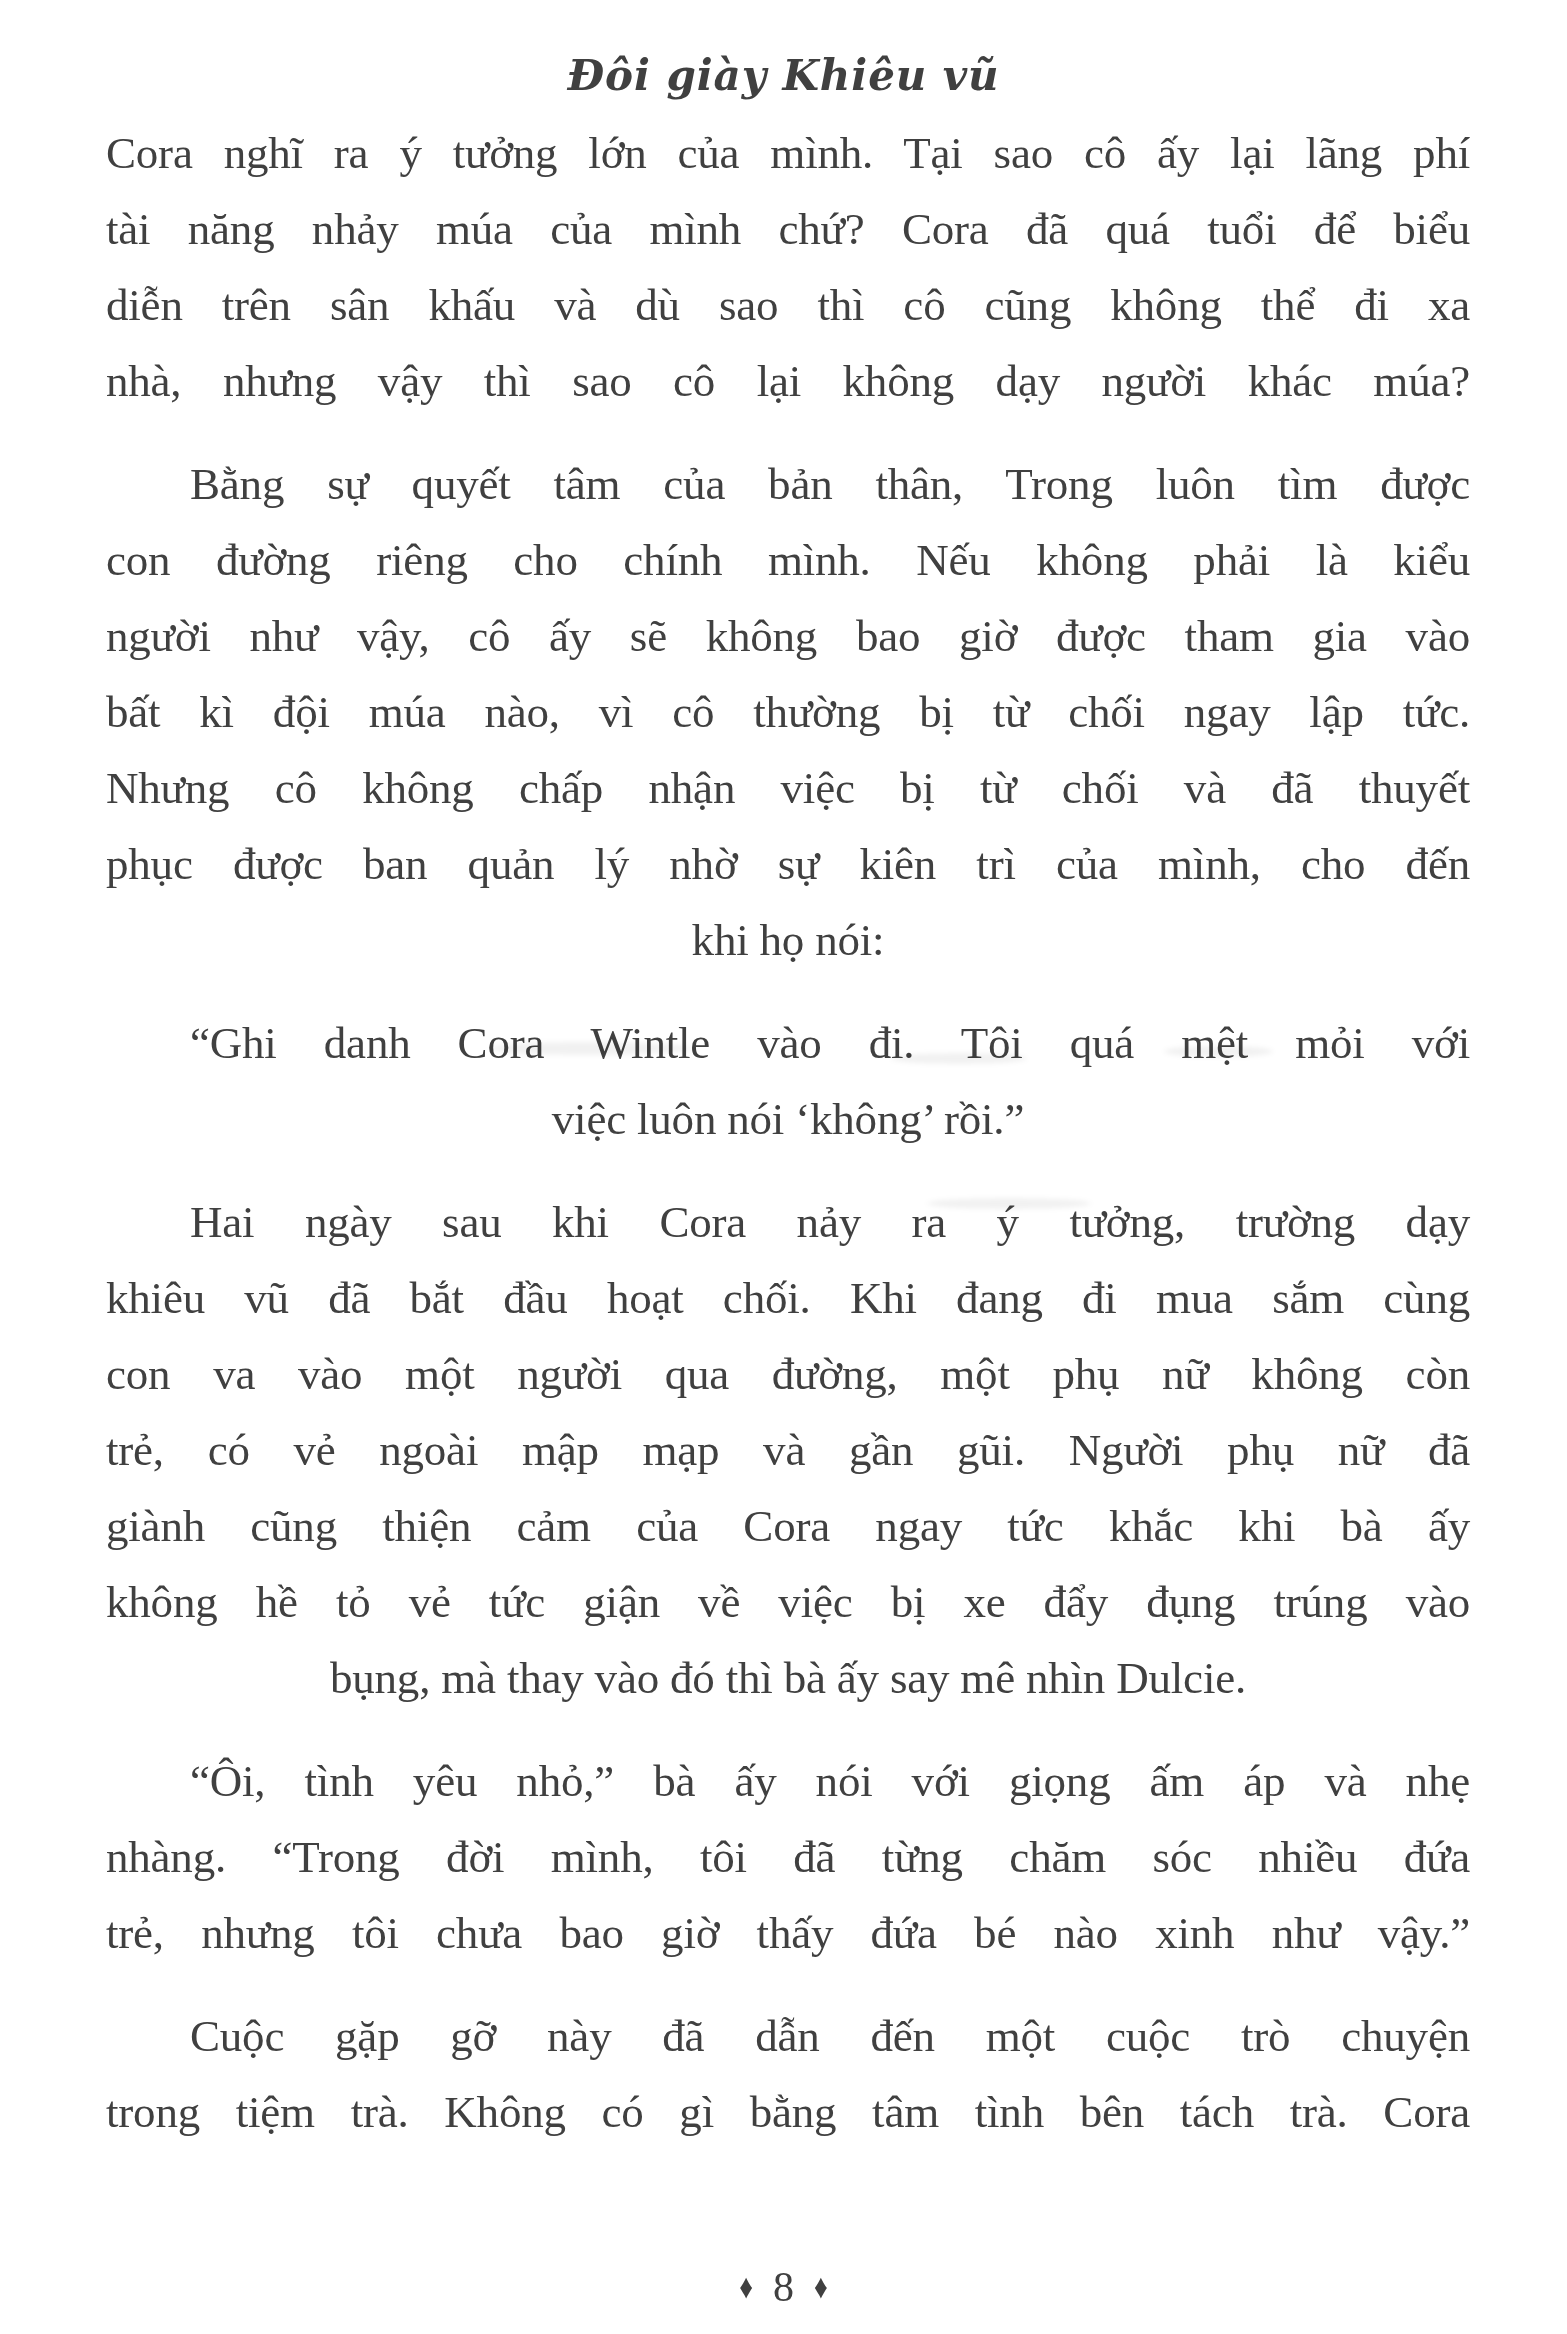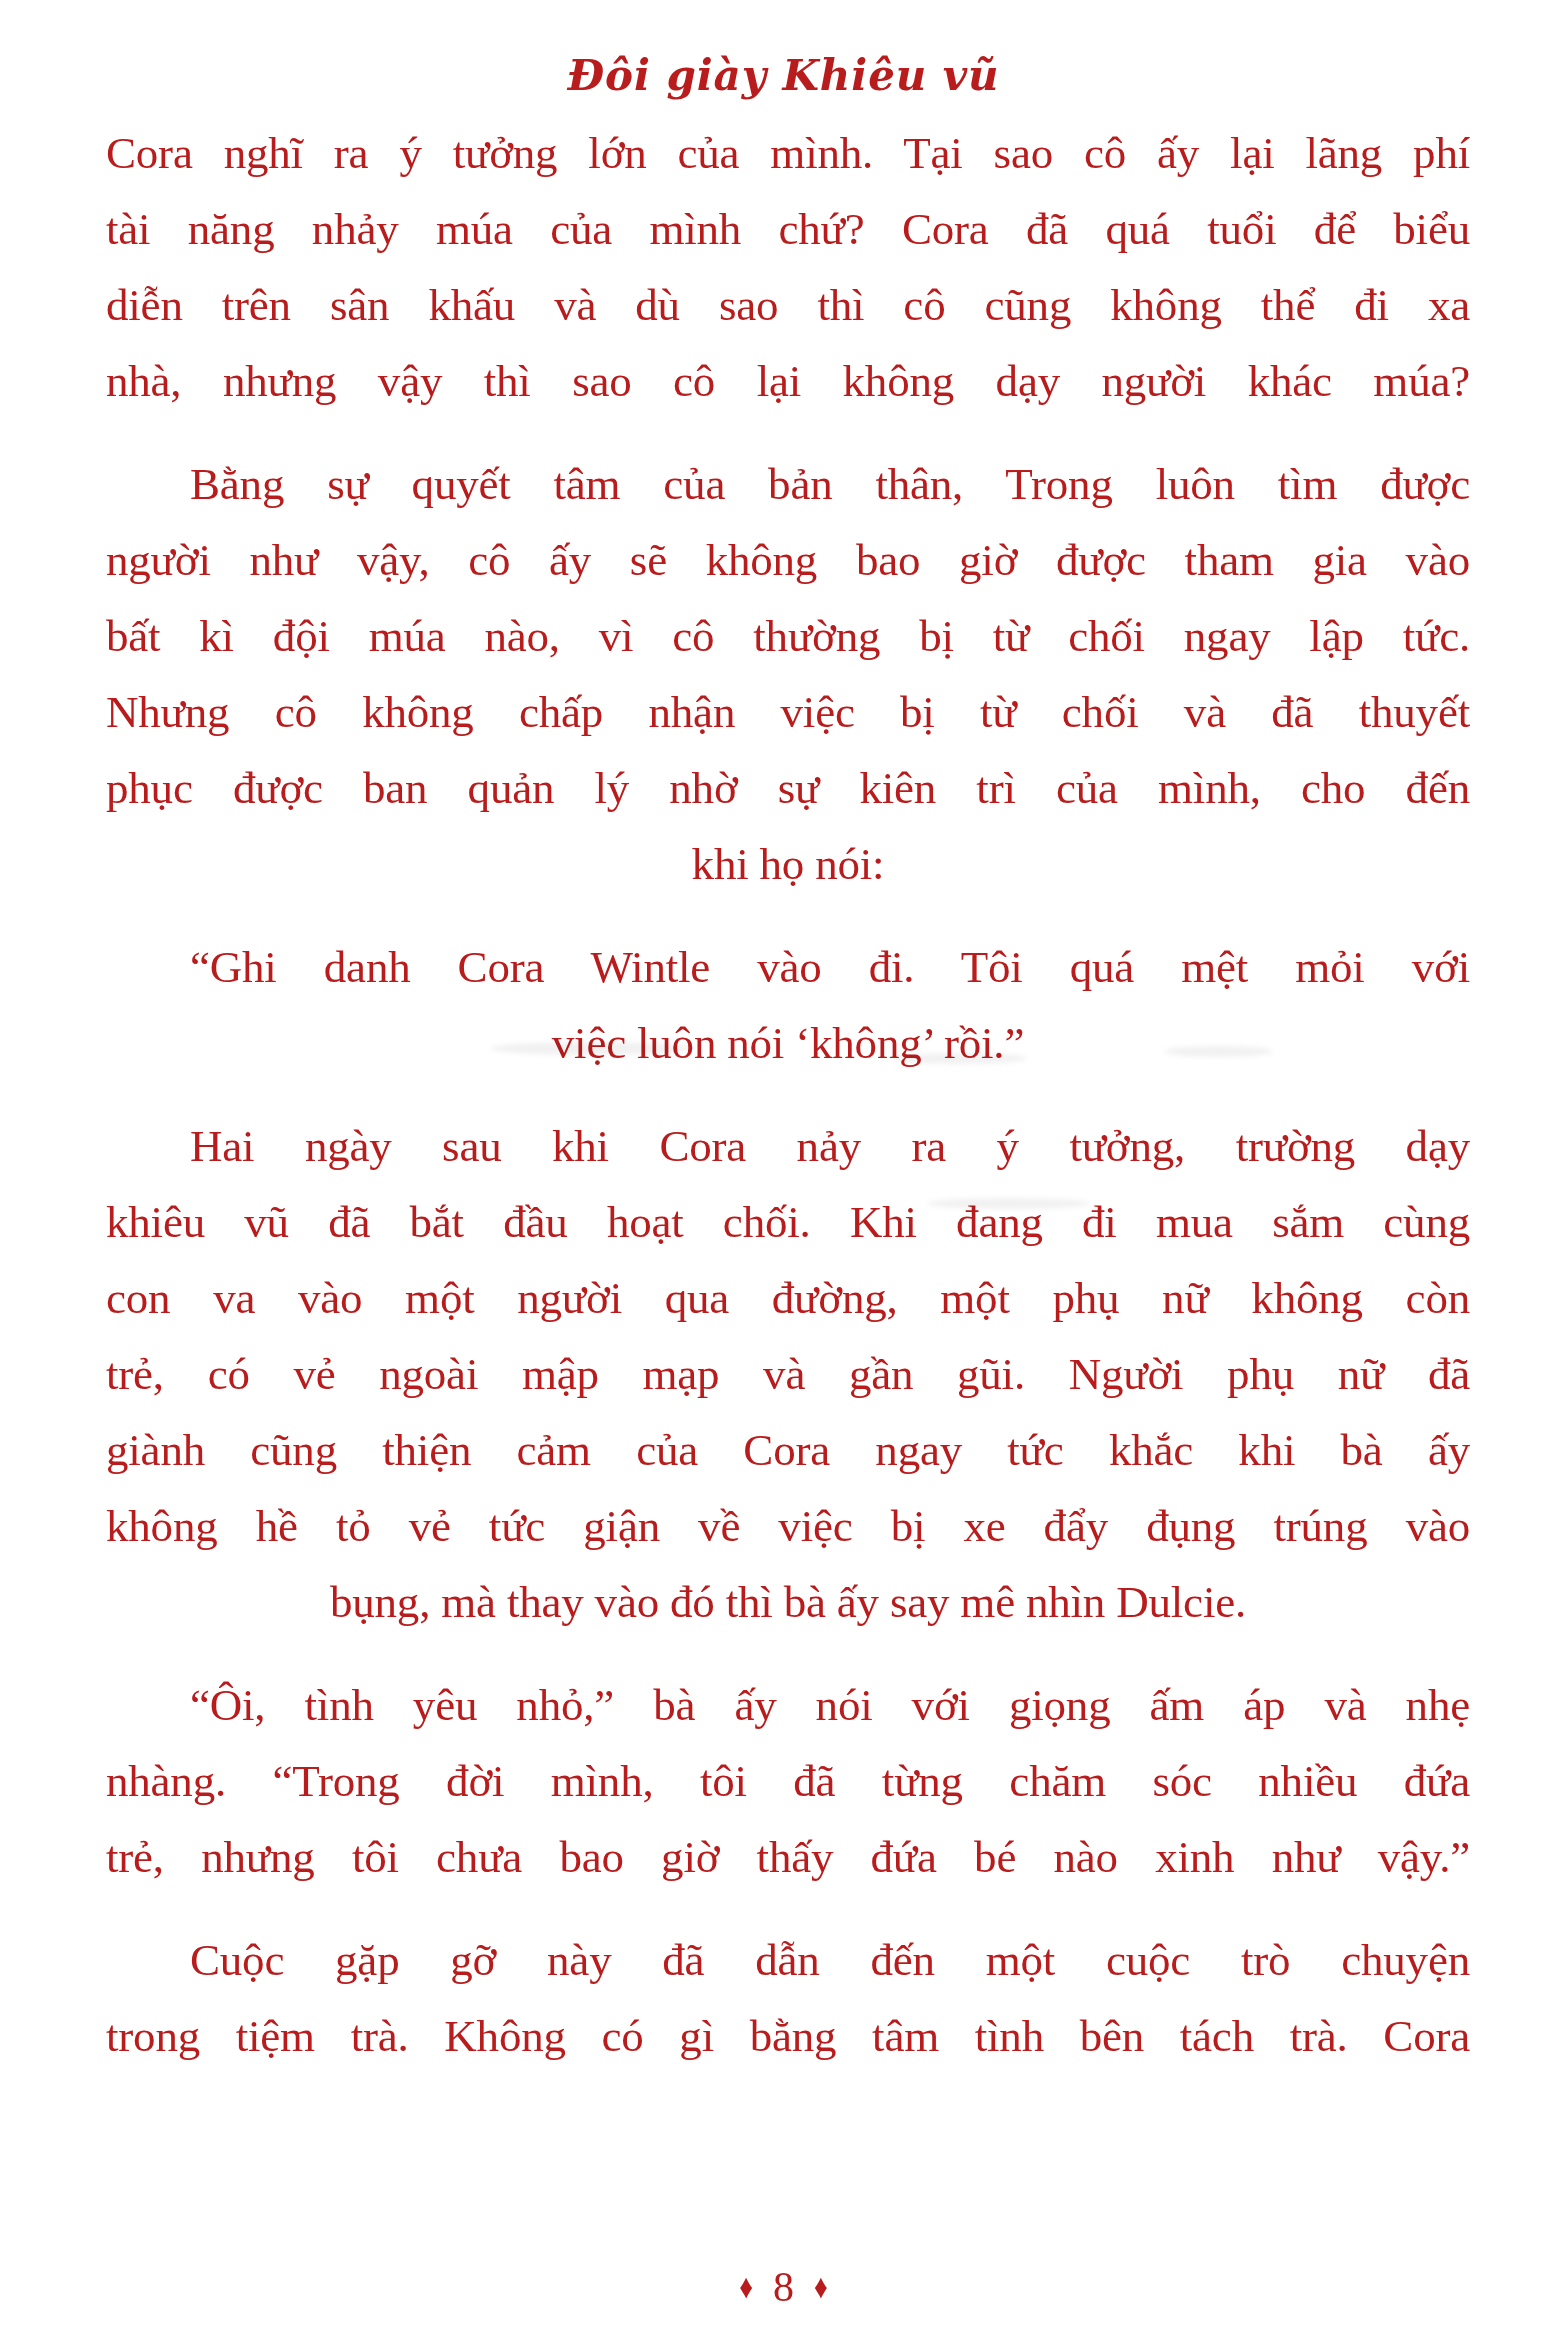--- a/index.html
+++ b/index.html
@@ -1,21 +1,21 @@
 <!DOCTYPE html>
 <html style="font-size:14.5px"><head>
 <meta charset="utf-8">
 <style>
   html, body { margin: 0; padding: 0; background: #ffffff; }
   .page {
     position: relative;
     width: 1567px;
     height: 2335px;
     background: #ffffff;
-    color: #b91c1c;
+    color: #404040;
     font-family: "Liberation Serif", serif;
     overflow: hidden;
   }
   .header-title {
     position: absolute;
     top: 51px;
     left: 0;
     width: 100%;
     text-align: center;
     font-family: "DejaVu Serif", serif;
@@ -74,20 +74,21 @@
 
   <div class="content" id="content">
       <div class="para">
         <div class="line line-just">Cora nghĩ ra ý tưởng lớn của mình. Tại sao cô ấy lại lãng phí</div>
         <div class="line line-just">tài năng nhảy múa của mình chứ? Cora đã quá tuổi để biểu</div>
         <div class="line line-just">diễn trên sân khấu và dù sao thì cô cũng không thể đi xa</div>
         <div class="line line-just">nhà, nhưng vậy thì sao cô lại không dạy người khác múa?</div>
       </div>
       <div class="para">
         <div class="line line-just first-indent">Bằng sự quyết tâm của bản thân, Trong luôn tìm được</div>
+        <div class="line line-just">con đường riêng cho chính mình. Nếu không phải là kiểu</div>
         <div class="line line-just">người như vậy, cô ấy sẽ không bao giờ được tham gia vào</div>
         <div class="line line-just">bất kì đội múa nào, vì cô thường bị từ chối ngay lập tức.</div>
         <div class="line line-just">Nhưng cô không chấp nhận việc bị từ chối và đã thuyết</div>
         <div class="line line-just">phục được ban quản lý nhờ sự kiên trì của mình, cho đến</div>
         <div class="line line-left">khi họ nói:</div>
       </div>
       <div class="para">
         <div class="line line-just first-indent">“Ghi danh Cora Wintle vào đi. Tôi quá mệt mỏi với</div>
         <div class="line line-left">việc luôn nói ‘không’ rồi.”</div>
       </div>

